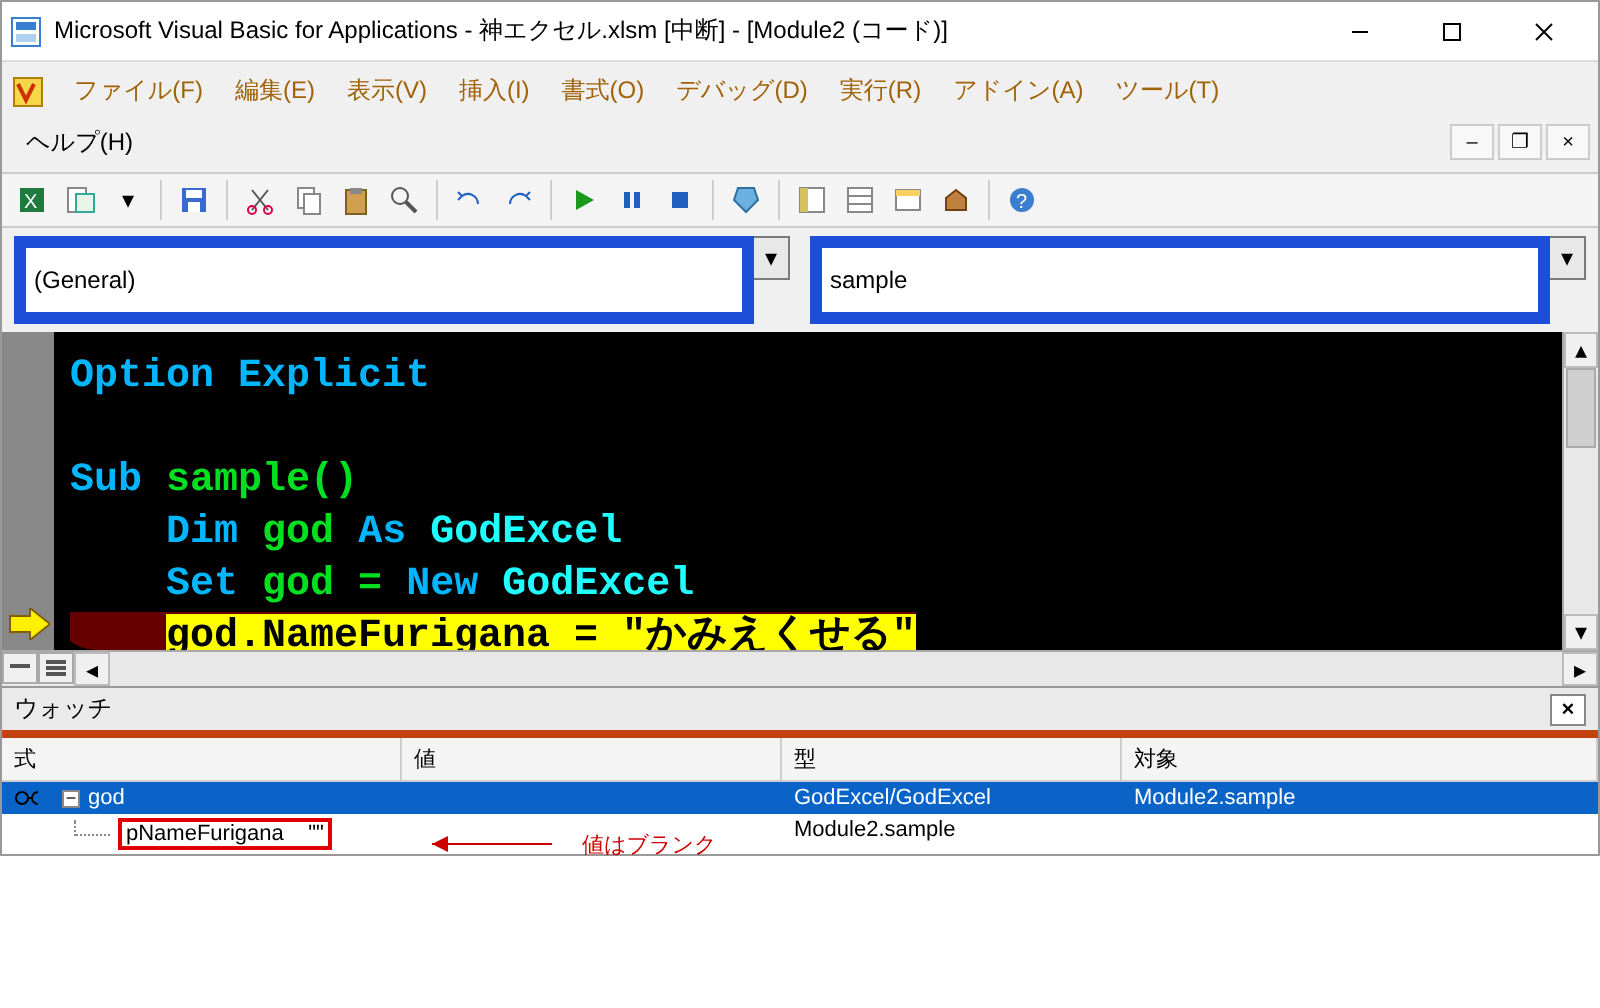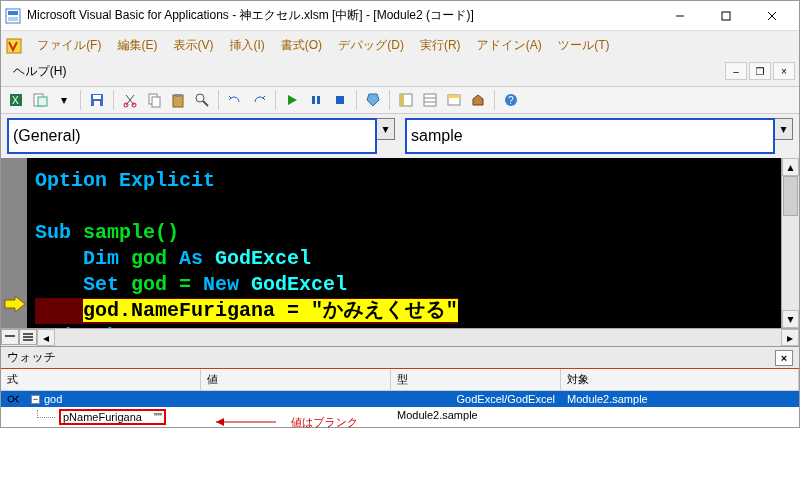--- a/index.html
+++ b/index.html
@@ -13,55 +13,55 @@
   .menubar .appicon { width: 20px; height: 20px; margin-right: 4px; }
   .menubar .menu { padding: 4px 8px; font-size: 12px; color: #a16207; }
   .mdi-close { margin-left: auto; display: flex; }
   .mdi-close span { width: 22px; height: 18px; display:flex; align-items:center; justify-content:center; border:1px solid #ccc; margin-left:2px; background:#f8f8f8; font-size:10px; }
   .menurow2 { display:flex; align-items:center; padding: 2px 4px 6px 4px; }
   .toolbar { display: flex; align-items: center; padding: 2px 4px; border-top: 1px solid #ccc; border-bottom: 1px solid #ccc; background: #f4f4f4; gap: 2px; }
   .tbtn { width: 22px; height: 22px; display:flex; align-items:center; justify-content:center; border:1px solid transparent; border-radius:2px; }
   .tsep { width:1px; height:20px; background:#ccc; margin:0 3px; }
   .dropdowns { display: flex; background: #f0f0f0; padding: 4px 6px; gap: 10px; }
   .dd { flex: 1; display: flex; }
-  .dd input { flex:1; height: 22px; border: 2px solid #1d4ed8; padding: 16px 4px; font-size: 16px; background:#fff; }
+  .dd input { flex:1; height: 22px; border: 6px solid #1d4ed8; padding: 16px 4px; font-size: 12px; background:#fff; }
   .dd .ddbtn { width: 18px; height: 22px; border:1px solid #7a7a7a; border-left:none; background:#e8e8e8; display:flex; align-items:center; justify-content:center; }
   .codepane { flex: 1; display:flex; background:#000; position: relative; min-height: 0; }
   .gutter { width: 26px; background:#888; position: relative; }
   .break-arrow { position:absolute; left:2px; top:138px; }
   .code { flex:1; font-family: "Consolas","Courier New",monospace; font-size: 20px; font-weight: bold; line-height: 26px; color:#fff; padding: 10px 8px; white-space: pre; overflow:hidden;border-radius:21px; }
   .kw-blue { color: #00b7ff; }
   .kw-green { color: #00e020; }
   .kw-cyan { color: #20ffff; }
   .hl-line { background:#660000; display:inline-block; }
   .hl-yellow { background:#ffff00; color:#000; }
   .scroll-v { width: 18px; background:#e8e8e8; border-left:1px solid #aaa; position:relative; }
   .scroll-v .arrow { height:18px; display:flex; align-items:center; justify-content:center; border:1px solid #bbb; background:#f0f0f0; }
   .scroll-v .thumb { position:absolute; top:18px; left:1px; right:1px; height:40px; background:#cfcfcf; border:1px solid #aaa; }
   .scroll-h { height: 18px; background:#e8e8e8; border-top:1px solid #aaa; display:flex; }
   .scroll-h .viewmode { width:18px; height:16px; border:1px solid #aaa; margin:0; display:flex; align-items:center; justify-content:center; background:#f0f0f0; }
   .scroll-h .arrow { width:18px; display:flex; align-items:center; justify-content:center; border:1px solid #bbb; background:#f0f0f0; }
   .scroll-h .track { flex:1; position:relative; }
   .watchpanel { background:#f0f0f0; border-top: 1px solid #999; }
-  .watch-title { display:flex; align-items:center; padding: 2px 6px; font-size:12px; background:#eaeaea; border-bottom:1px solid #c2410c; }
+  .watch-title { display:flex; align-items:center; padding: 2px 6px; font-size:12px; background:#eaeaea; border-bottom:4px solid #c2410c; }
   .watch-title .close { margin-left:auto; width:18px; height:16px; border:1px solid #888; display:flex; align-items:center; justify-content:center; background:#fff; font-size:11px; font-weight:bold; }
   .watch-head { display:flex; background:#f4f4f4; border-bottom:1px solid #ccc; }
   .watch-head .col { padding:3px 6px; font-size:11px; border-right:1px solid #ccc; }
   .col-expr { width: 200px; }
   .col-val { width: 190px; }
   .col-type { width: 170px; }
   .col-scope { flex:1; }
   .watch-body { background:#fff; position:relative; }
   .wr { display:flex; font-size:11px; }
   .wr.selected { background:#0a64c8; color:#fff; }
   .wr .cell { padding:2px 6px; overflow:hidden; white-space:nowrap; }
   .wr .ci { width: 24px; display:flex; align-items:center; justify-content:center; }
   .wr .cexpr { width: 176px; display:flex; align-items:center; }
   .wr .cval { width: 190px; }
-  .wr .ctype { width: 170px; text-align: right; }
+  .wr .ctype { width: 170px; }
   .wr .cscope { flex:1; }
   .expander { width:9px; height:9px; border:1px solid #888; background:#fff; color:#000; font-size:9px; line-height:7px; text-align:center; margin-right:4px; }
   .tree-connector { display:inline-block; width:18px; border-left:1px dotted #888; border-bottom:1px dotted #888; height:8px; margin-left:6px; margin-right:4px; position:relative; top:-3px; }
   .redbox { border: 2px solid #e00000; }
   .annotation { color:#cc0000; font-size:11px; position:absolute; }
   .ann-arrow { color:#cc0000; position:absolute; font-size:14px; }
 </style>
 </head>
 <body>
 

